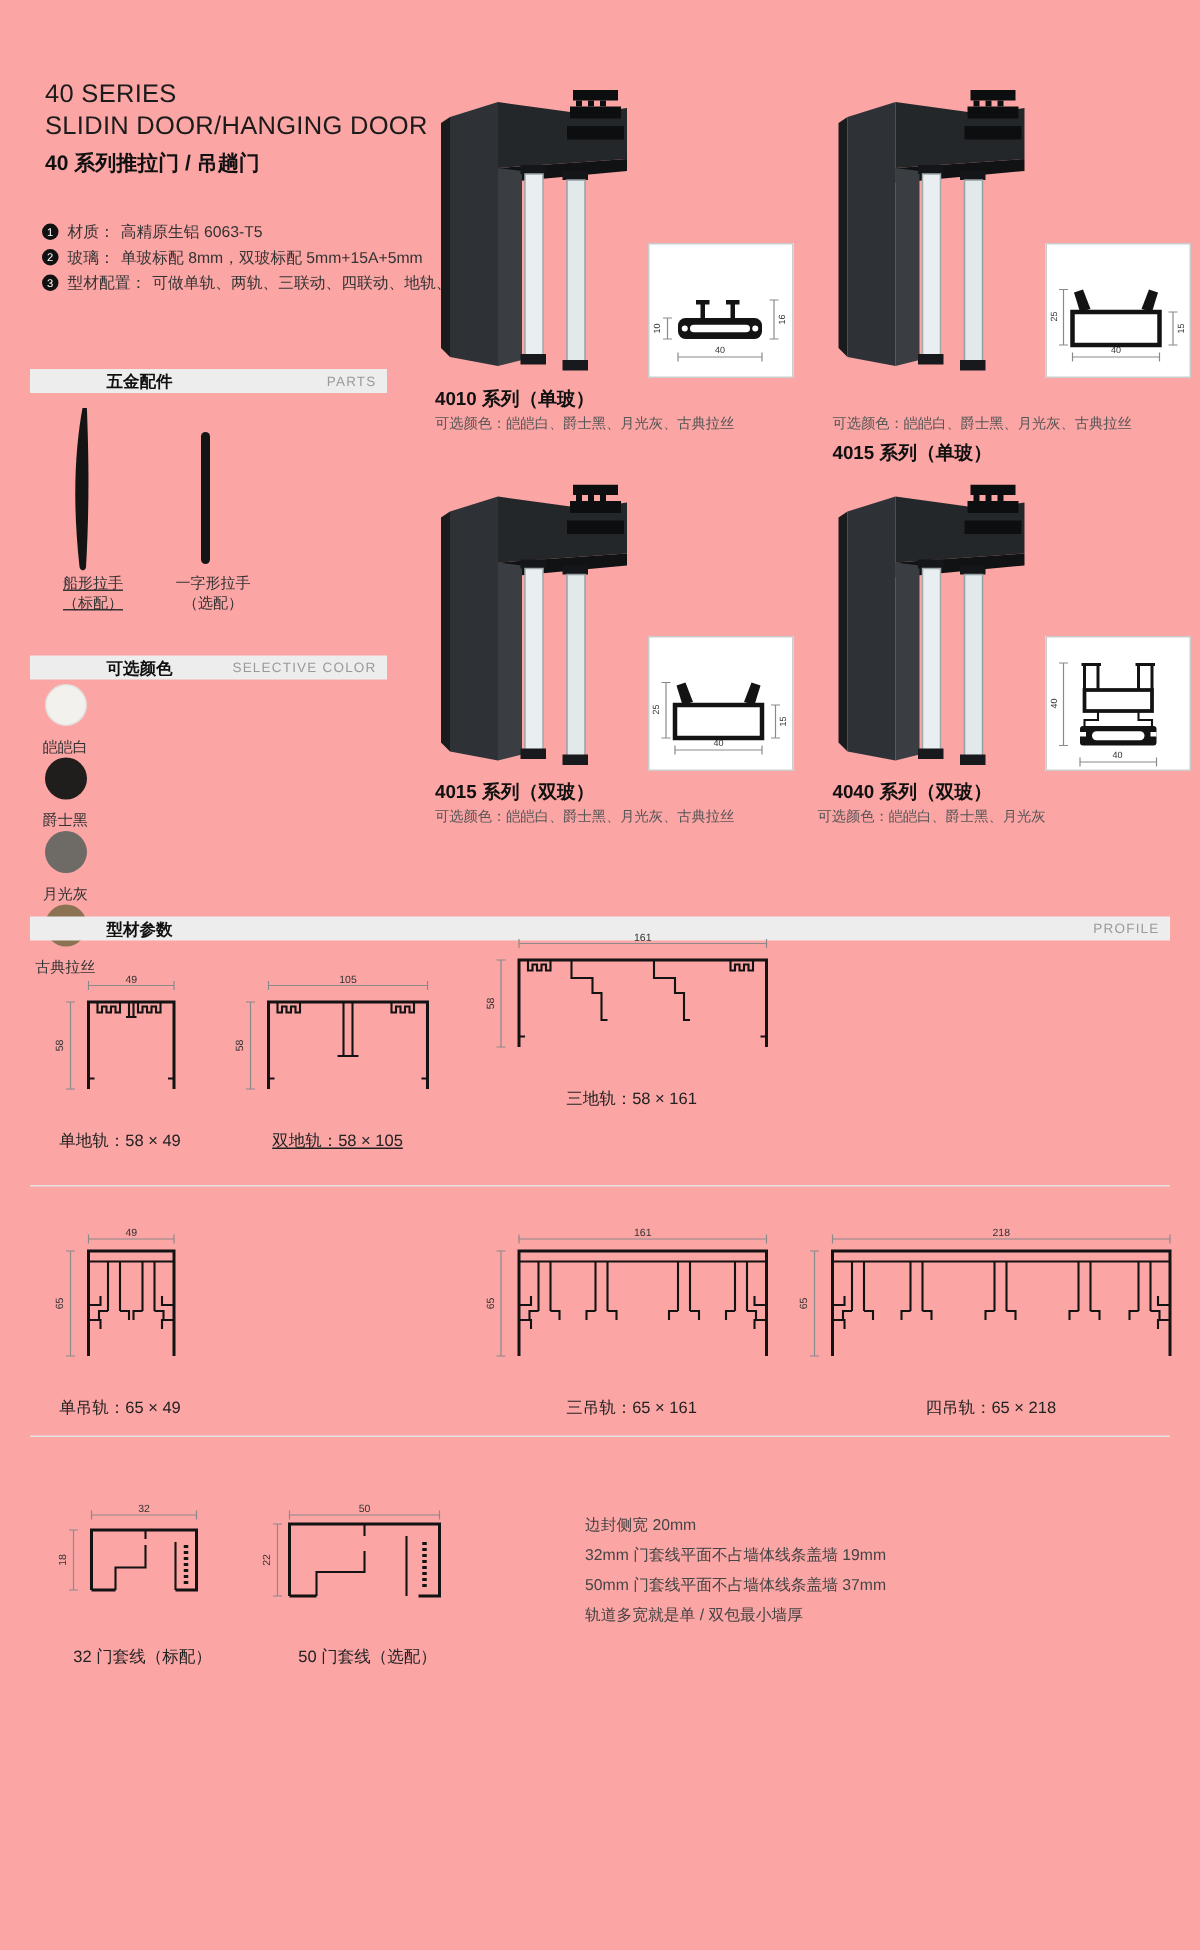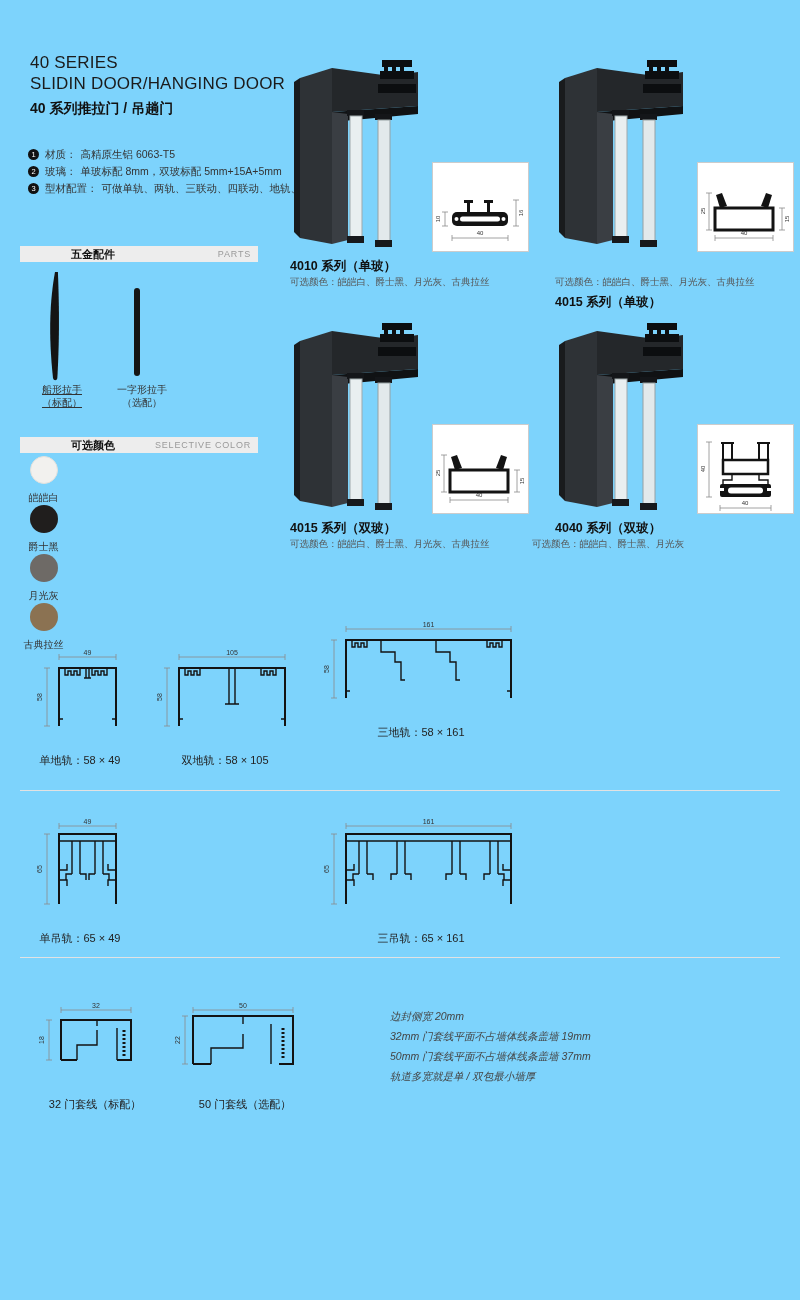--- a/index.html
+++ b/index.html
@@ -1,16 +1,16 @@
 <!DOCTYPE html>
 <html><head>
 <meta charset="utf-8">
 <style>
   html,body{margin:0;padding:0;background:#fff;}
-  .page{position:relative;width:800px;height:1300px;background:#7dd3fc;overflow:hidden;
+  .page{position:relative;width:800px;height:1300px;background:#fca5a5;overflow:hidden;
         font-family:"Liberation Sans","DejaVu Sans",sans-serif;color:#222;}
   .abs{position:absolute;}
   .title-en{font-size:17px;line-height:21px;color:#1b1b1b;letter-spacing:.2px;}
   .title-cn{font-size:14px;font-weight:700;color:#111;margin-top:6px;}
   .spec-row{display:flex;align-items:center;height:17px;font-size:10.5px;color:#333;}
   .spec-num{width:11px;height:11px;border-radius:50%;background:#111;color:#fff;font-size:7.5px;
             line-height:11px;text-align:center;margin-right:6px;flex:0 0 auto;}
   .spec-label{margin-right:4px;}
   .section-bar{position:absolute;display:flex;justify-content:space-between;align-items:center;
                height:16px;background:#ededed;padding:0 7px;box-sizing:border-box;}
@@ -25,21 +25,21 @@
   .swatch-label{font-size:10px;color:#333;margin-top:7px;}
   .product-title{position:absolute;font-size:12.5px;font-weight:700;color:#111;}
   .product-colors{position:absolute;font-size:9.5px;color:#555;}
   .section-box{position:absolute;width:95px;height:88px;border:1px solid #ccc;background:#fff;}
   .section-box svg{display:block;margin:1px auto 0;}
   .track-block{position:absolute;text-align:center;}
   .track-block svg{display:block;margin:0 auto;}
   .draw-label{font-size:11px;color:#222;margin-top:9px;}
   .divider{position:absolute;left:20px;width:760px;height:1px;background:#e2e2e2;}
   .notes{position:absolute;}
-  .note-line{font-size:10.5px;color:#444;height:20px;font-style:italic;}
+  .note-line{font-size:10.5px;color:#444;height:20px;}
   svg .p{stroke:#131313;stroke-width:2;fill:none;}
   svg .p2{stroke:#131313;stroke-width:1.4;fill:none;}
   svg .dim{stroke:#8a8a8a;stroke-width:.8;fill:none;}
   svg .dimtxt{font-size:7px;fill:#333;text-anchor:middle;}
   svg .dimtxt-s{font-size:6px;fill:#333;text-anchor:middle;}
 </style>
 </head>
 <body>
 
 <div class="page">
@@ -254,38 +254,42 @@
     </svg>
   </div>
 
   <div class="product-title" style="left:290px;top:258px;">4010 系列（单玻）</div>
   <div class="product-colors" style="left:290px;top:276px;">可选颜色：皑皑白、爵士黑、月光灰、古典拉丝</div>
   <div class="product-title" style="left:555px;top:258px;margin-top:36px;">4015 系列（单玻）</div>
   <div class="product-colors" style="left:555px;top:276px;">可选颜色：皑皑白、爵士黑、月光灰、古典拉丝</div>
   <div class="product-title" style="left:290px;top:520px;">4015 系列（双玻）</div>
   <div class="product-colors" style="left:290px;top:538px;">可选颜色：皑皑白、爵士黑、月光灰、古典拉丝</div>
   <div class="product-title" style="left:555px;top:520px;">4040 系列（双玻）</div>
-  <div class="product-colors" style="left:532px;top:538px;">可选颜色：皑皑白、爵士黑、月光灰</div>
-
+  <div class="product-colors" style="left:545px;top:538px;">可选颜色：皑皑白、爵士黑、月光灰</div>
+
+  <div class="section-bar" style="left:20px;top:611px;width:760px;">
+    <span class="bar-cn">型材参数</span>
+    <span class="bar-en">PROFILE</span>
+  </div>
 
   <div class="track-block" style="left:25px;top:648px;width:110px;">
     <svg width="91" height="96" viewBox="0 0 91 96">
       <path class="dim" d="M24,6 V12 M24,9 H81 M81,6 V12"></path>
       <text class="dimtxt" x="52.5" y="7">49</text>
       <path class="dim" d="M9,20 H15 M12,20 V78 M9,78 H15"></path>
       <text class="dimtxt" x="7" y="49" transform="rotate(-90 7 49)">58</text>
       <path class="p" d="M24,78 V20 H81 V78"></path>
       <path class="p2" d="M30,20 v7 h3 v-4 h3 v4 h3 v-4 h3 v4 h3 v-7"></path>
       <path class="p2" d="M57,20 v7 h3 v-4 h3 v4 h3 v-4 h3 v4 h3 v-7"></path>
       <path class="p2" d="M51,20 V30 M54,20 V30 M49,30 H56"></path>
       <path class="p2" d="M24,71 h4 M81,71 h-4"></path>
     </svg>
     <div class="draw-label">单地轨：58 × 49</div>
   </div>
-  <div class="track-block" style="left:150px;top:648px;width:150px;">
+  <div class="track-block" style="left:150px;top:648px;width:150px;text-decoration:underline;">
     <svg width="140" height="96" viewBox="0 0 140 96">
       <path class="dim" d="M24,6 V12 M24,9 H130 M130,6 V12"></path>
       <text class="dimtxt" x="77" y="7">105</text>
       <path class="dim" d="M9,20 H15 M12,20 V78 M9,78 H15"></path>
       <text class="dimtxt" x="7" y="49" transform="rotate(-90 7 49)">58</text>
       <path class="p" d="M24,78 V20 H130 V78"></path>
       <path class="p2" d="M30,20 v7 h3 v-4 h3 v4 h3 v-4 h3 v4 h3 v-7"></path>
       <path class="p2" d="M106,20 v7 h3 v-4 h3 v4 h3 v-4 h3 v4 h3 v-7"></path>
       <path class="p2" d="M74,20 V56 M80,20 V56 M70,56 H84"></path>
       <path class="p2" d="M24,71 h4 M130,71 h-4"></path>
@@ -333,20 +337,37 @@
       <path class="p" d="M24,86 V16 H189 V86"></path>
       <path class="p2" d="M24,23 H189"></path>
       <path class="p2" d="M24,52 H32 V46 M24,62 H32 V68 M189,52 H181 V46 M189,62 H181 V68"></path>
       <path class="p2" d="M37,23 V56 M45,23 V56 M37,56 H31 V62 M45,56 H51 V62"></path>
       <path class="p2" d="M75,23 V56 M83,23 V56 M75,56 H69 V62 M83,56 H89 V62"></path>
       <path class="p2" d="M130,23 V56 M138,23 V56 M130,56 H124 V62 M138,56 H144 V62"></path>
       <path class="p2" d="M168,23 V56 M176,23 V56 M168,56 H162 V62 M176,56 H182 V62"></path>
     </svg>
     <div class="draw-label">三吊轨：65 × 161</div>
   </div>
+  <div class="track-block" style="left:528px;top:818px;width:265px;">
+    <svg width="259" height="104" viewBox="0 0 259 104">
+      <path class="dim" d="M24,5 V11 M24,8 H249 M249,5 V11"></path>
+      <text class="dimtxt" x="136.5" y="6">218</text>
+      <path class="dim" d="M9,16 H15 M12,16 V86 M9,86 H15"></path>
+      <text class="dimtxt" x="7" y="51" transform="rotate(-90 7 51)">65</text>
+      <path class="p" d="M24,86 V16 H249 V86"></path>
+      <path class="p2" d="M24,23 H249"></path>
+      <path class="p2" d="M24,52 H32 V46 M24,62 H32 V68 M249,52 H241 V46 M249,62 H241 V68"></path>
+      <path class="p2" d="M37,23 V56 M45,23 V56 M37,56 H31 V62 M45,56 H51 V62"></path>
+      <path class="p2" d="M76,23 V56 M84,23 V56 M76,56 H70 V62 M84,56 H90 V62"></path>
+      <path class="p2" d="M132,23 V56 M140,23 V56 M132,56 H126 V62 M140,56 H146 V62"></path>
+      <path class="p2" d="M188,23 V56 M196,23 V56 M188,56 H182 V62 M196,56 H202 V62"></path>
+      <path class="p2" d="M228,23 V56 M236,23 V56 M228,56 H222 V62 M236,56 H242 V62"></path>
+    </svg>
+    <div class="draw-label">四吊轨：65 × 218</div>
+  </div>
 
   <div class="divider" style="top:957px;"></div>
 
   <div class="track-block" style="left:30px;top:1000px;width:130px;">
     <svg width="112" height="88" viewBox="0 0 112 88">
       <path class="dim" d="M22,7 V13 M22,10 H92 M92,7 V13"></path>
       <text class="dimtxt" x="57" y="8">32</text>
       <path class="dim" d="M7,20 H13 M10,20 V60 M7,60 H13"></path>
       <text class="dimtxt" x="5" y="40" transform="rotate(-90 5 40)">18</text>
       <path class="p" d="M22,60 V20 H92 V60 H78"></path>

